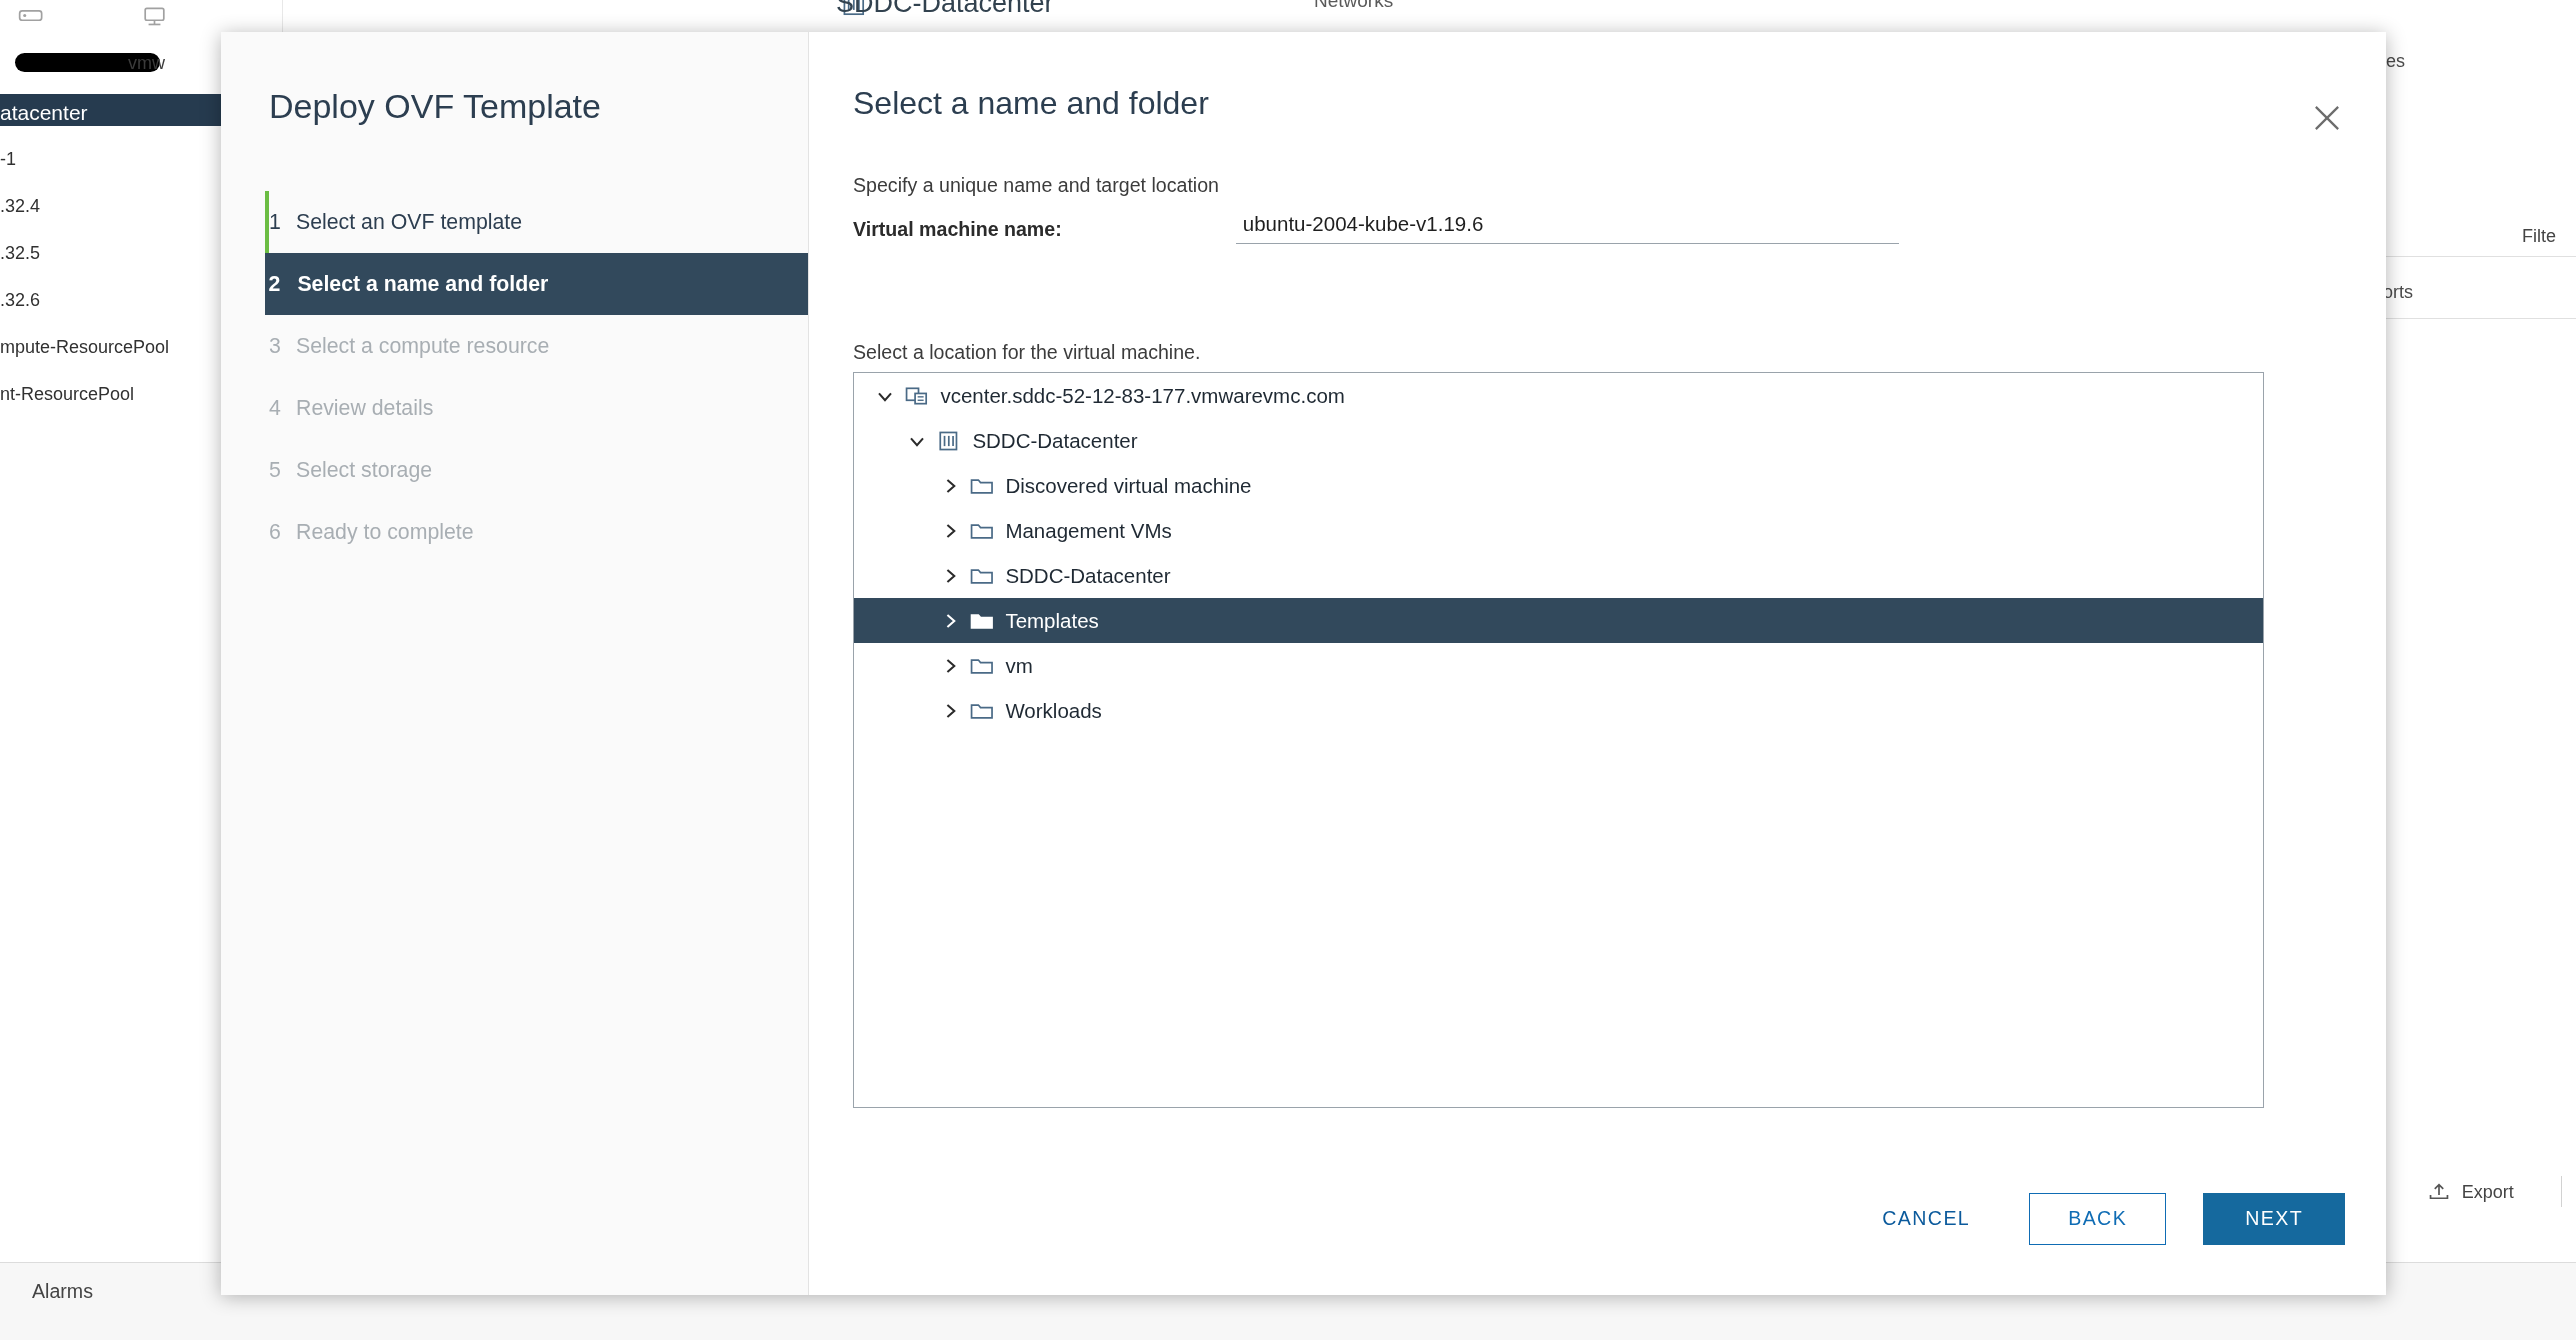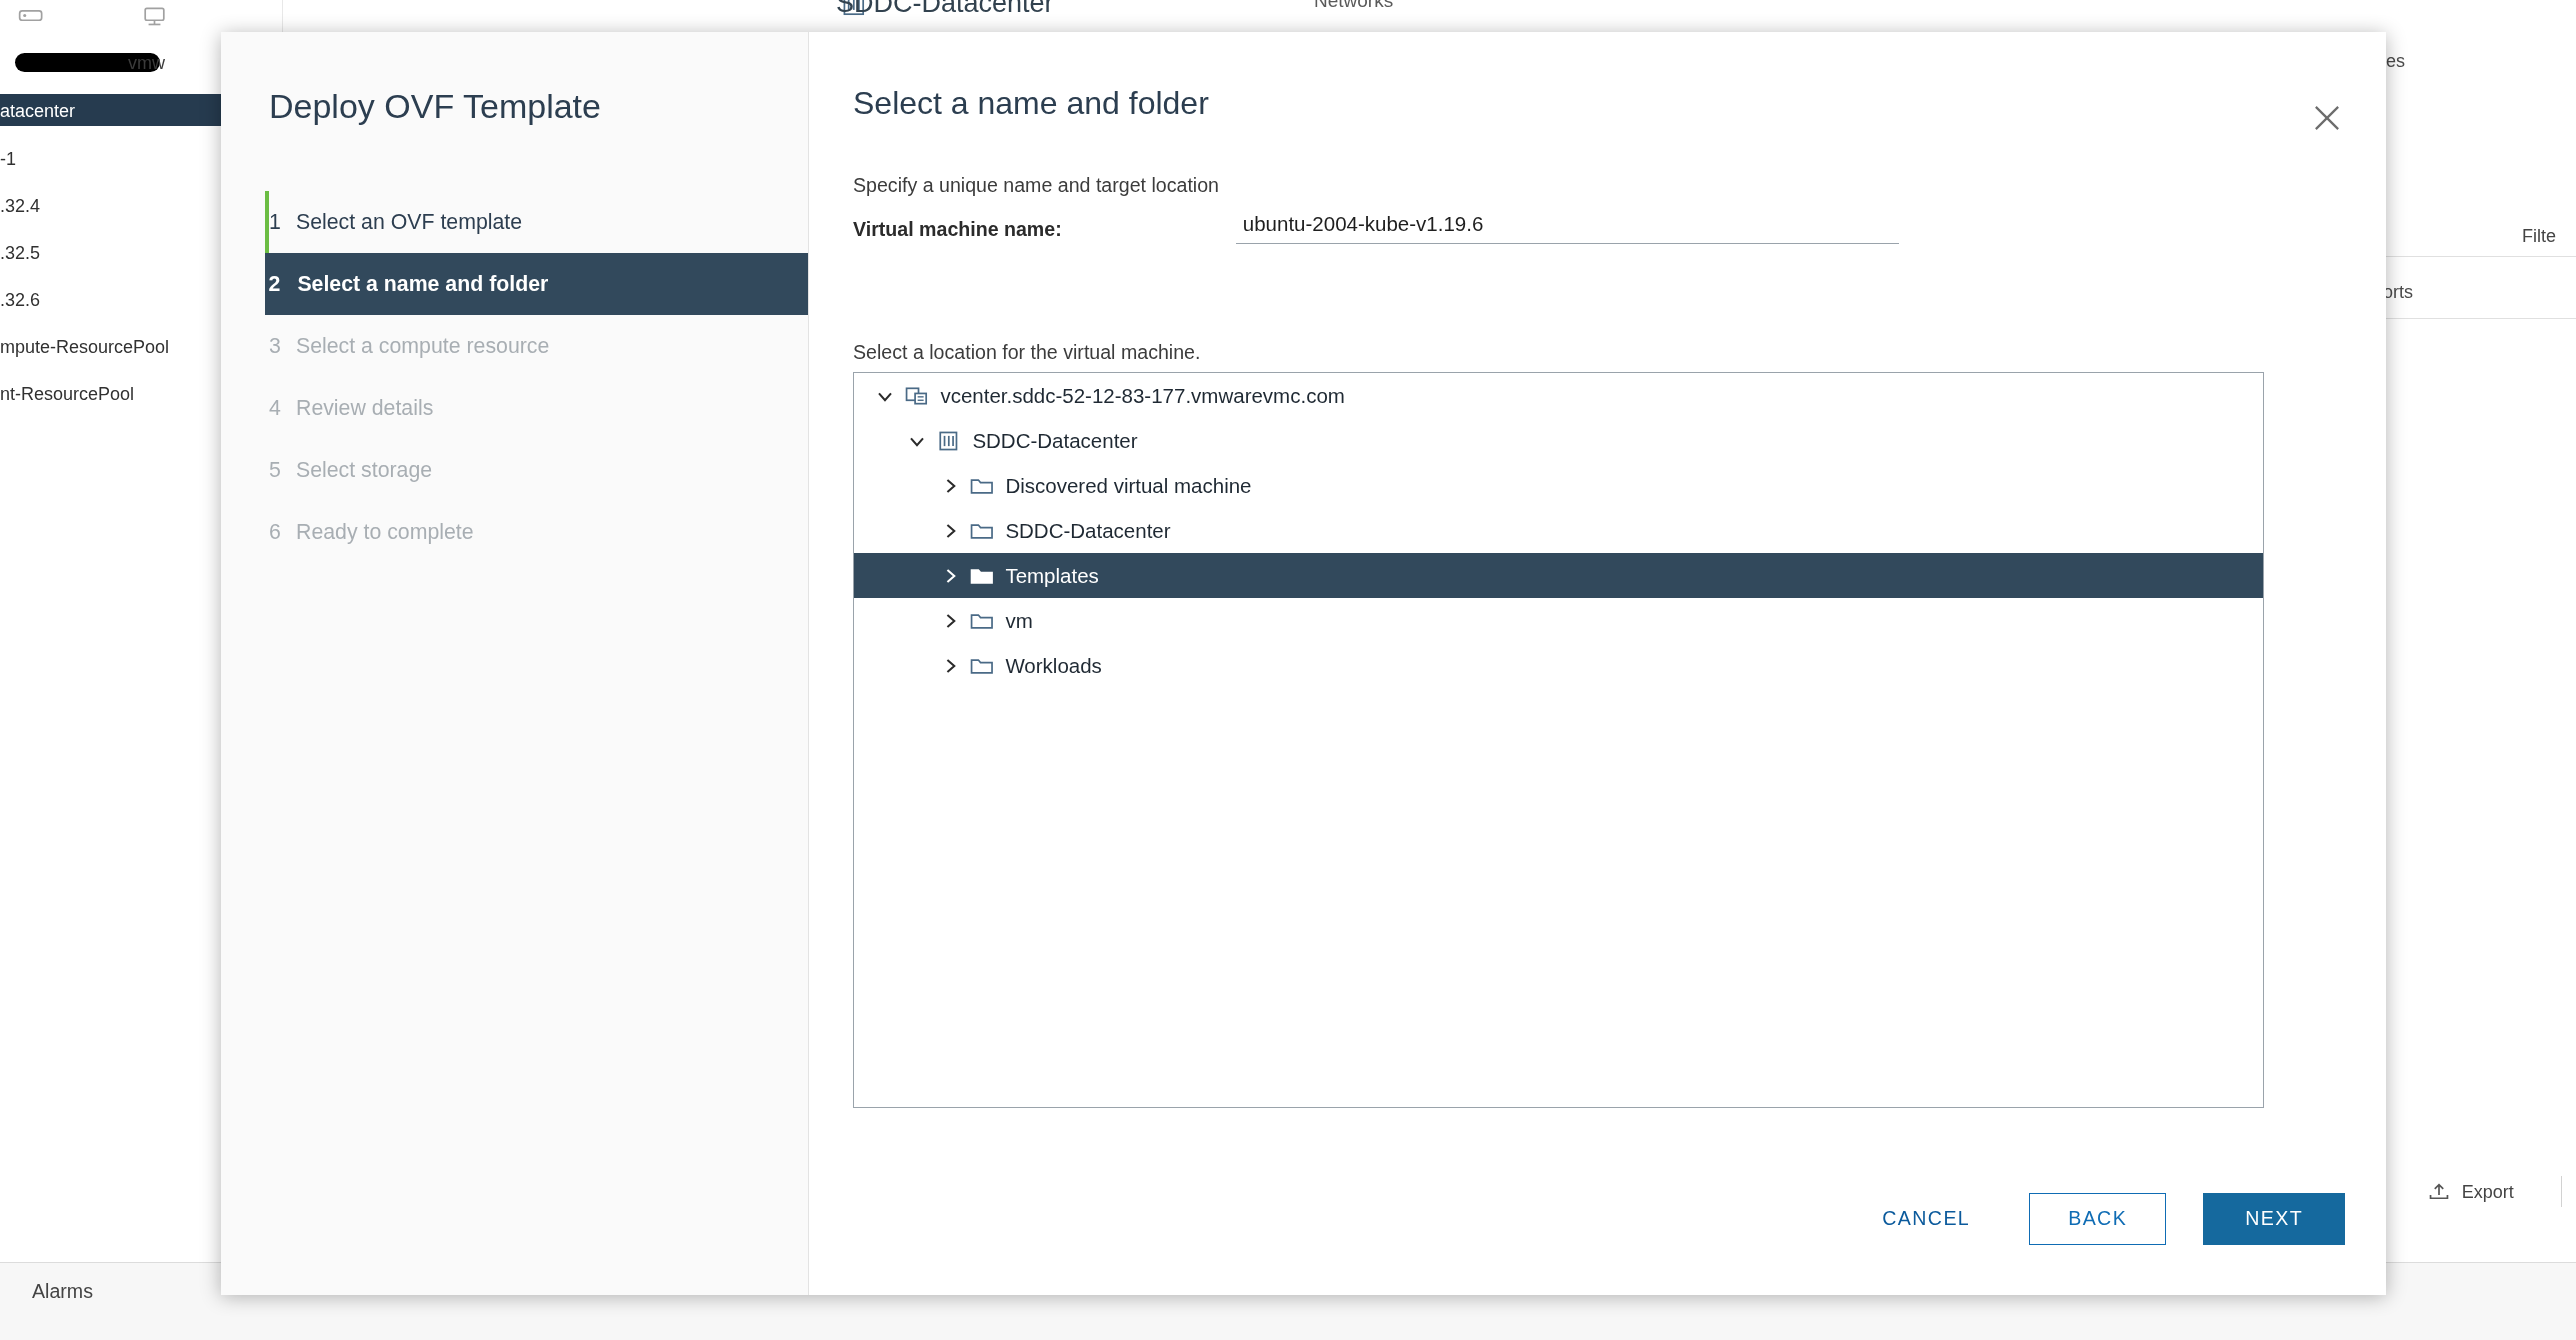--- a/index.html
+++ b/index.html
@@ -65,21 +65,21 @@
   .bg-selected-row {
     position: absolute;
     left: 0; top: 94px;
     width: 282px; height: 32px;
     background: #263b4f;
   }
   .bg-selected-row span {
     position: absolute;
     left: 0; top: 6.8px;
     color: #ffffff;
-    font-size: 18px;
+    font-size: 21px;
   }
 
   .bg-tree-item {
     position: absolute;
     left: 0;
     font-size: 18px;
     color: #313131;
     white-space: nowrap;
   }
 
@@ -521,20 +521,33 @@
               </svg>
           </span>
           <span class="tree-icon">
             <svg viewBox="0 0 30 28" width="25.6" height="24">
               <path d="M3 7 L11 7 L13.5 10 L27 10 L27 22 L3 22 Z" fill="none" stroke="#4a6a86" stroke-width="2"></path>
             </svg>
           </span>
           <span>Discovered virtual machine</span>
         </div>
 
+        <div class="tree-row" style="padding-left:84px">
+          <span class="chev">
+            <svg viewBox="0 0 28 28" width="24" height="24">
+                <path d="M11 7 L19 14 L11 21" fill="none" stroke="#2b2b2b" stroke-width="2.4"></path>
+              </svg>
+          </span>
+          <span class="tree-icon">
+            <svg viewBox="0 0 30 28" width="25.6" height="24">
+              <path d="M3 7 L11 7 L13.5 10 L27 10 L27 22 L3 22 Z" fill="none" stroke="#4a6a86" stroke-width="2"></path>
+            </svg>
+          </span>
+          <span>Management VMs</span>
+        </div>
 
         <div class="tree-row" style="padding-left:84px">
           <span class="chev">
             <svg viewBox="0 0 28 28" width="24" height="24">
                 <path d="M11 7 L19 14 L11 21" fill="none" stroke="#2b2b2b" stroke-width="2.4"></path>
               </svg>
           </span>
           <span class="tree-icon">
             <svg viewBox="0 0 30 28" width="25.6" height="24">
               <path d="M3 7 L11 7 L13.5 10 L27 10 L27 22 L3 22 Z" fill="none" stroke="#4a6a86" stroke-width="2"></path>

